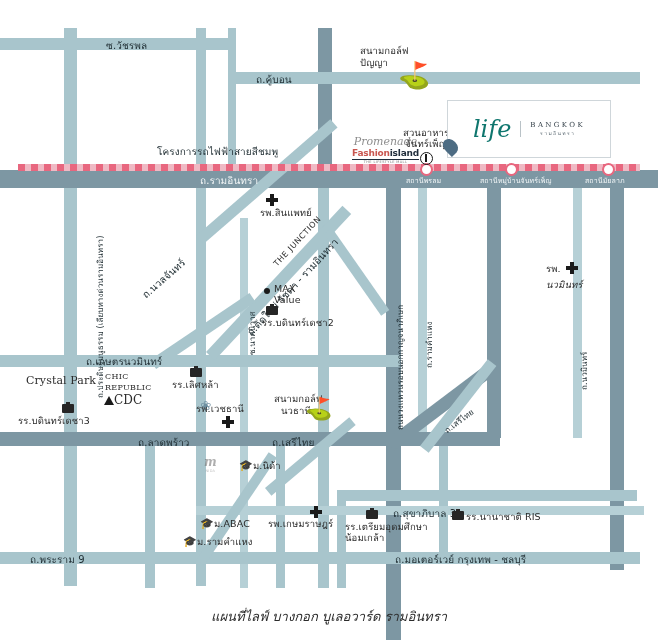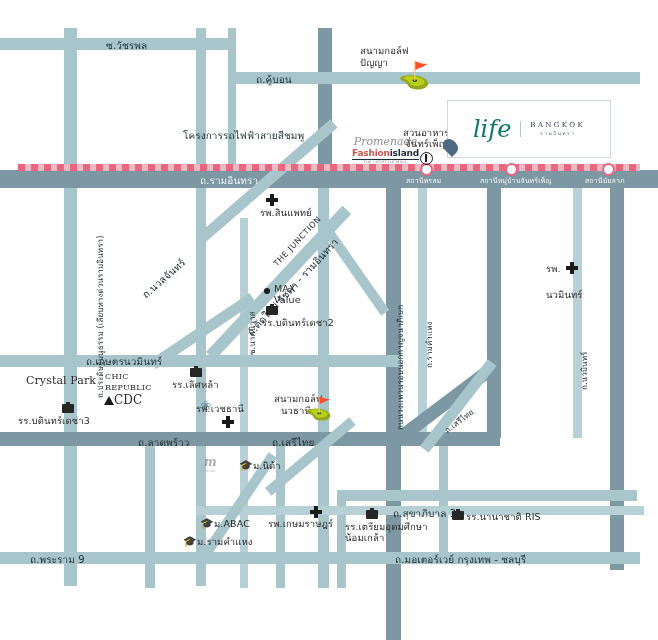--- a/index.html
+++ b/index.html
@@ -193,21 +193,21 @@
       <div class="tie" style="left: 559px;"></div>
       <div class="tie" style="left: 572px;"></div>
       <div class="tie" style="left: 585px;"></div>
       <div class="tie" style="left: 598px;"></div>
       <div class="tie" style="left: 611px;"></div>
     </div>
   <div class="station-dot" style="left:420px;top:163px;"></div>
   <div class="station-dot" style="left:505px;top:163px;"></div>
   <div class="station-dot" style="left:602px;top:163px;"></div>
 
-  <div class="lbl road-name" style="left:157px;top:130px;margin-left:26px;">โครงการรถไฟฟ้าสายสีชมพู</div>
+  <div class="lbl road-name" style="left:157px;top:146px;">โครงการรถไฟฟ้าสายสีชมพู</div>
   <div class="lbl road-name white" style="left:200px;top:175px;">ถ.รามอินทรา</div>
   <div class="lbl xs white" style="left:406px;top:177px;">สถานีพรลม</div>
   <div class="lbl xs white" style="left:480px;top:177px;">สถานีหมู่บ้านจันทร์เพ็ญ</div>
   <div class="lbl xs white" style="left:585px;top:177px;">สถานีมัยลาภ</div>
 
   <div class="lbl road-name" style="left:106px;top:40px;">ซ.วัชรพล</div>
   <div class="lbl road-name" style="left:256px;top:74px;">ถ.คู้บอน</div>
   <div class="lbl road-name vert" style="left:96px;top:398px;transform:rotate(-90deg);font-size:8px;">ถ.ประดิษฐ์มนูธรรม (เลียบทางด่วนรามอินทรา)</div>
   <div class="lbl road-name vert" style="left:140px;top:292px;transform:rotate(-41deg);">ถ.นวลจันทร์</div>
   <div class="lbl road-name" style="left:86px;top:356px;">ถ.เกษตรนวมินทร์</div>
@@ -301,15 +301,16 @@
 
   <div class="ico school" style="left:366px;top:510px;"></div>
   <div class="lbl" style="left:345px;top:522px;">รร.เตรียมอุดมศึกษา</div>
   <div class="lbl" style="left:345px;top:533px;">น้อมเกล้า</div>
 
   <div class="ico school" style="left:452px;top:511px;"></div>
   <div class="lbl" style="left:466px;top:512px;">รร.นานาชาติ RIS</div>
 
   <div class="lbl" style="left:546px;top:264px;">รพ.</div>
   <div class="ico cross" style="left:566px;top:262px;width:12px;height:12px;"></div>
-  <div class="lbl" style="left:546px;top:290px;">นวมินทร์</div>
-
+  <div class="lbl" style="left:546px;top:280px;font-style:italic;">นวมินทร์</div>
+
+  <div id="caption">แผนที่ไลฟ์ บางกอก บูเลอวาร์ด รามอินทรา</div>
 </div>
 
 </body></html>

